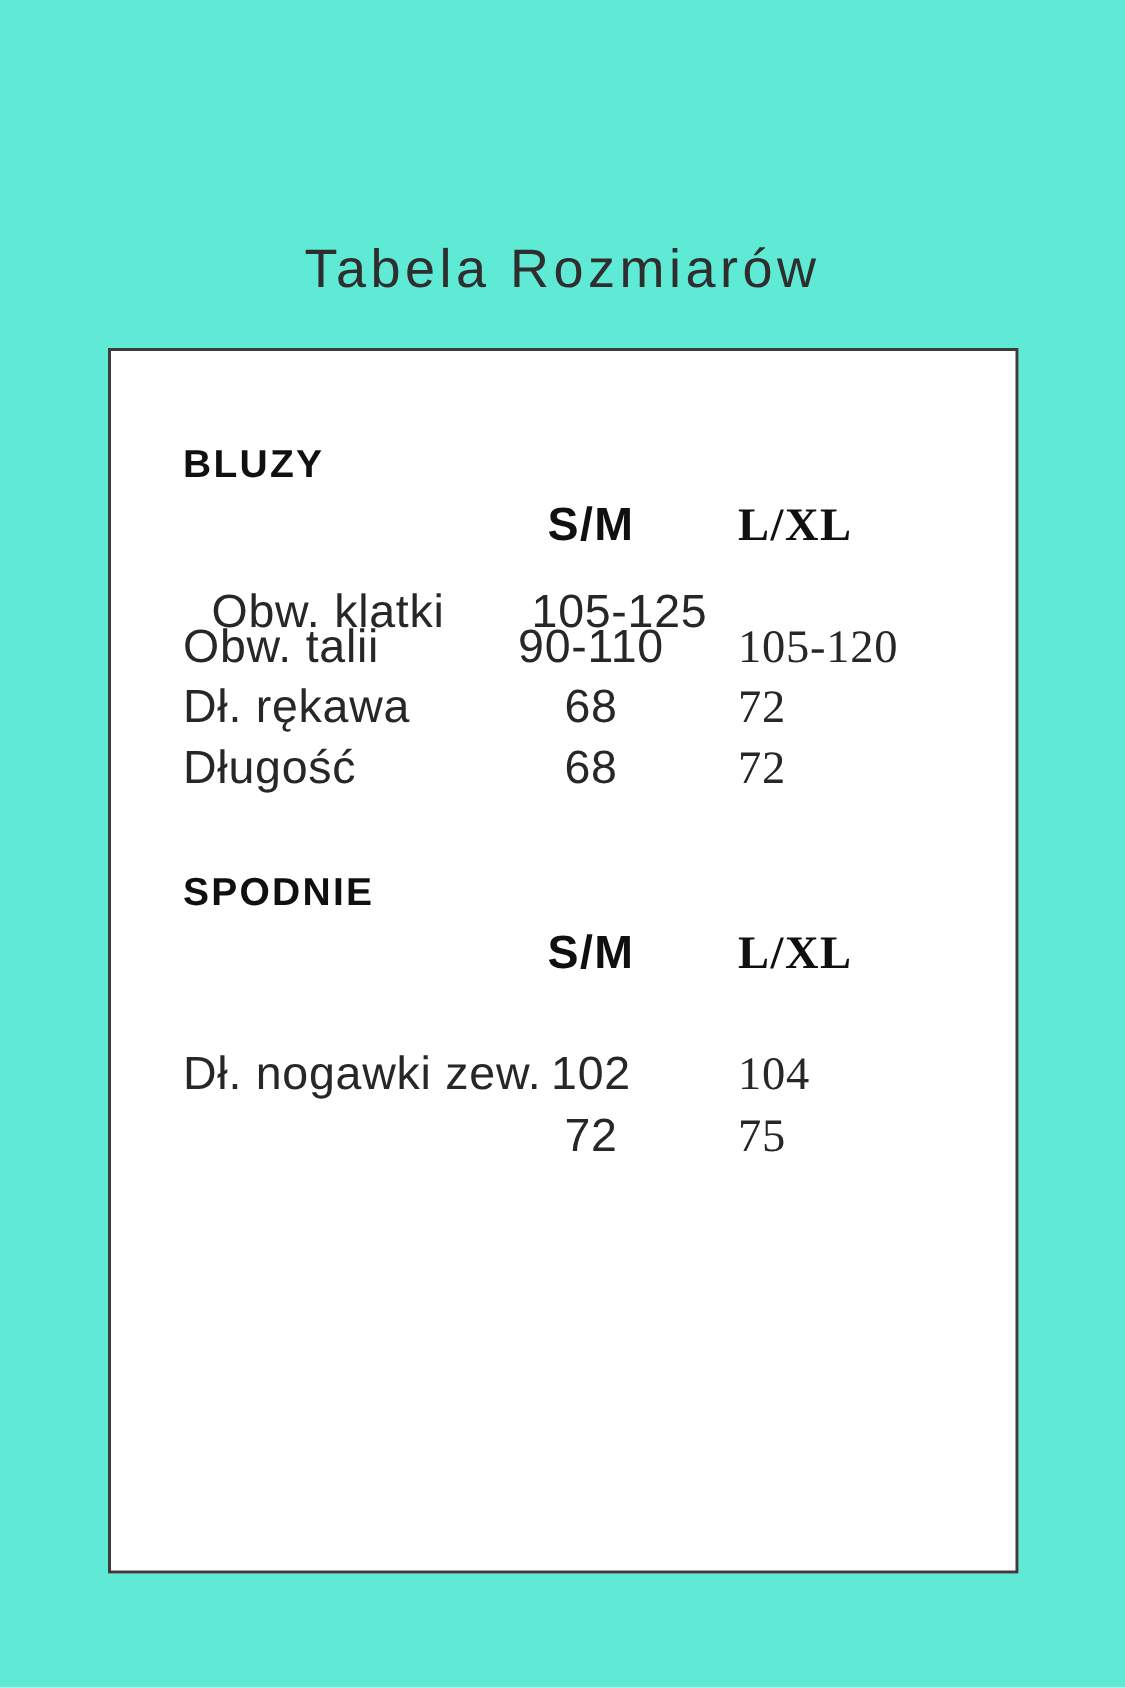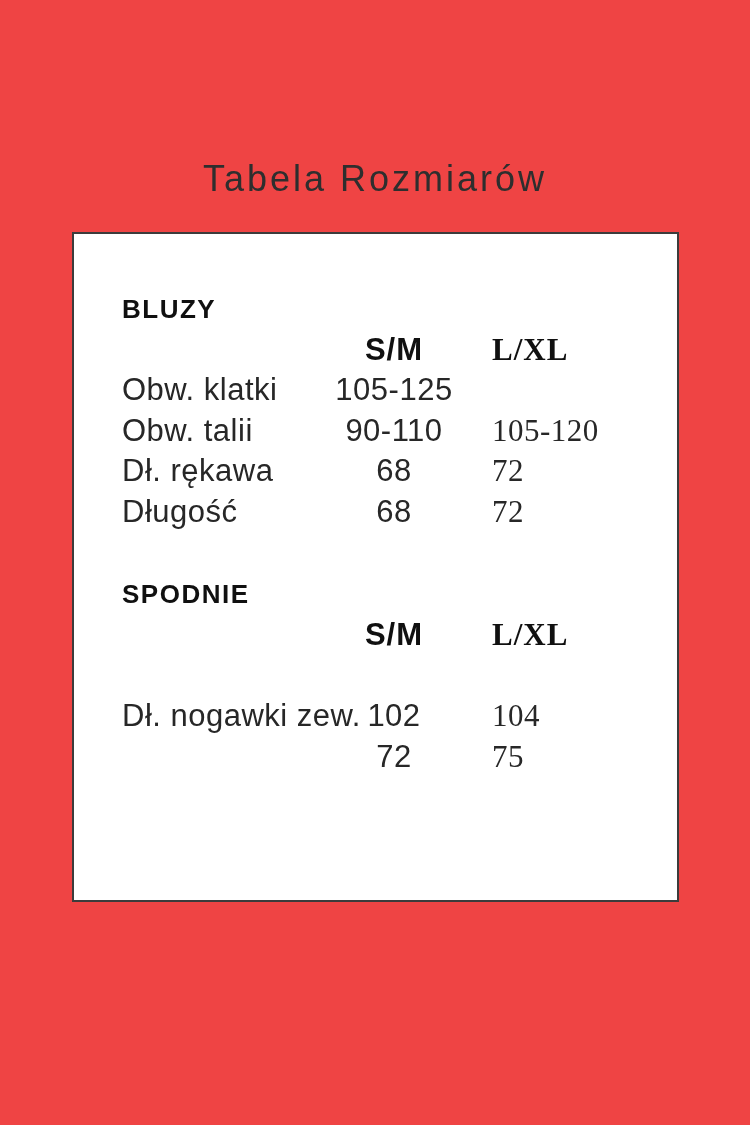--- a/index.html
+++ b/index.html
@@ -8,40 +8,40 @@
     width: 750px;
     height: 1125px;
     font-family: "Liberation Sans", sans-serif;
     color: #2b2b2b;
     overflow: hidden;
   }
   .sheet {
     position: relative;
     width: 750px;
     height: 1125px;
-    background: #ef4444;
+    background: #5eead4;
   }
   .title {
     position: absolute;
     top: 158px;
     left: 0;
     width: 100%;
     text-align: center;
     font-size: 36px;
     font-weight: 300;
     letter-spacing: 3px;
     color: #2e2e2e;
     white-space: nowrap;
   }
   .box {
     position: absolute;
     left: 72px;
     top: 232px;
     width: 607px;
-    height: 670px;
+    height: 817px;
     border: 2px solid #3c3c3c;
     background: #ffffff;
   }
   .row {
     position: absolute;
     left: 0;
     width: 100%;
     height: 30px;
     line-height: 30px;
     white-space: nowrap;
@@ -84,21 +84,21 @@
     color: #101010;
     letter-spacing: 1px;
   }
   .value {
     font-weight: 300;
     color: #272727;
   }
   
   .h-bluzy    { top: 60px;  }
   .hdr-1      { top: 101px; }
-  .r-1        { top: 141px; }
+  .r-1        { top: 159px; margin-left: 19px; }
   .r-2        { top: 182px; }
   .r-3        { top: 222px; }
   .r-4        { top: 263px; }
   .h-spodnie  { top: 345px; }
   .hdr-2      { top: 386px; }
   .r-5        { top: 426px; }
   .r-6        { top: 467px; }
   .r-7        { top: 508px; }
 </style>
 </head>

